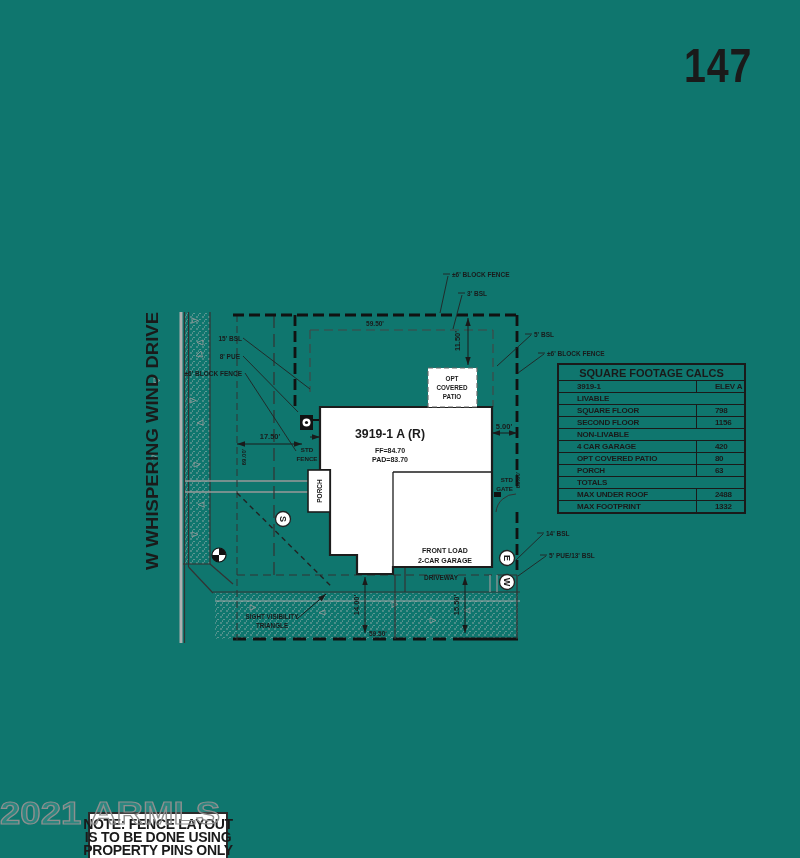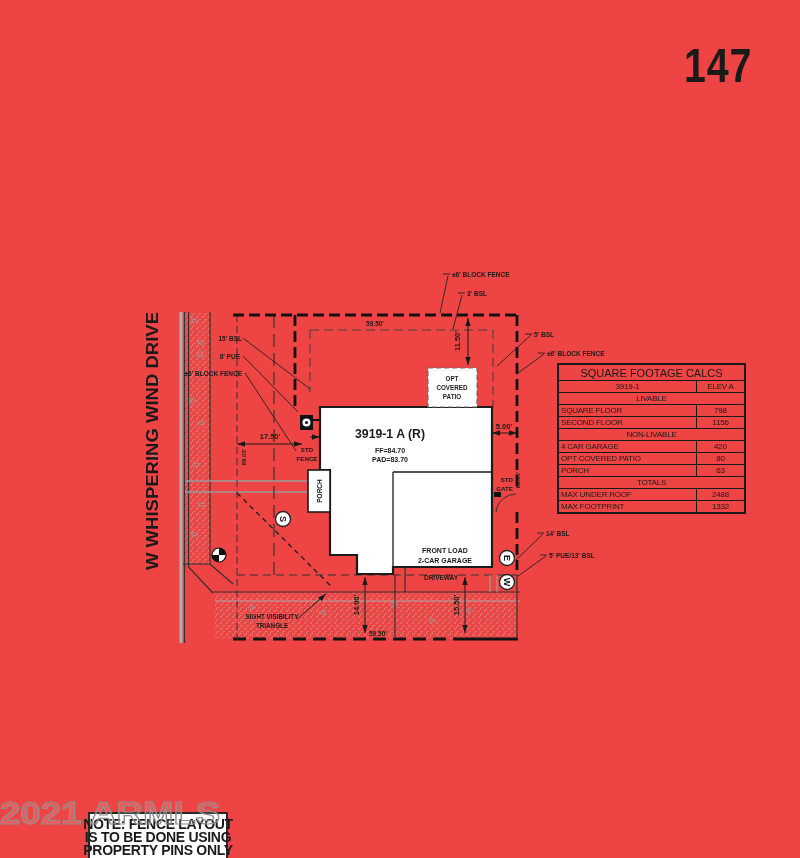--- a/index.html
+++ b/index.html
@@ -1,26 +1,26 @@
 <!DOCTYPE html>
 <html><head>
 <meta charset="utf-8">
 <style>
   html,body{margin:0;padding:0;background:#fff;}
-  .page{position:relative;width:800px;height:858px;background:#ef4444;overflow:hidden;
+  .page{position:relative;width:800px;height:858px;background:#0f766e;overflow:hidden;
         font-family:"Liberation Sans",sans-serif;color:#1a1a1a;}
   .page-number{position:absolute;left:684px;top:38px;font-size:48px;font-weight:bold;
         transform:scaleX(.82);transform-origin:left top;letter-spacing:1px;}
   
   .sqft{position:absolute;left:557px;top:363px;width:189px;border-collapse:collapse;
         table-layout:fixed;border:2px solid #1a1a1a;}
-  .sqft td{border:1px solid #1a1a1a;font-size:8px;font-weight:normal;letter-spacing:-.2px;
-        padding:0 2px;height:11px;white-space:nowrap;overflow:hidden;}
+  .sqft td{border:1px solid #1a1a1a;font-size:8px;font-weight:bold;letter-spacing:-.2px;
+        padding:0 18px;height:11px;white-space:nowrap;overflow:hidden;}
   .sqft td.title{font-size:11px;text-align:center;height:15px;letter-spacing:0;}
-  .sqft td.c{text-align:center;}
+  .sqft td.c{text-align:left;}
   .sqft col.n{width:74%;} .sqft col.v{width:26%;}
   
   .note{position:absolute;left:88px;top:812px;width:136px;height:46px;border:2px solid #2a2a2a;
         background:#fff;display:flex;flex-direction:column;justify-content:center;align-items:center;}
   .note div{font-size:14px;font-weight:bold;letter-spacing:-.3px;line-height:13px;white-space:nowrap;}
   .watermark{position:absolute;left:0px;top:796px;font-size:31px;font-weight:bold;
         color:rgba(255,255,255,.12);-webkit-text-stroke:1.2px #8f8f8f;
         transform:scaleX(1.18);transform-origin:left top;white-space:nowrap;}
   svg text{font-family:"Liberation Sans",sans-serif;fill:#1a1a1a;}
 </style>

